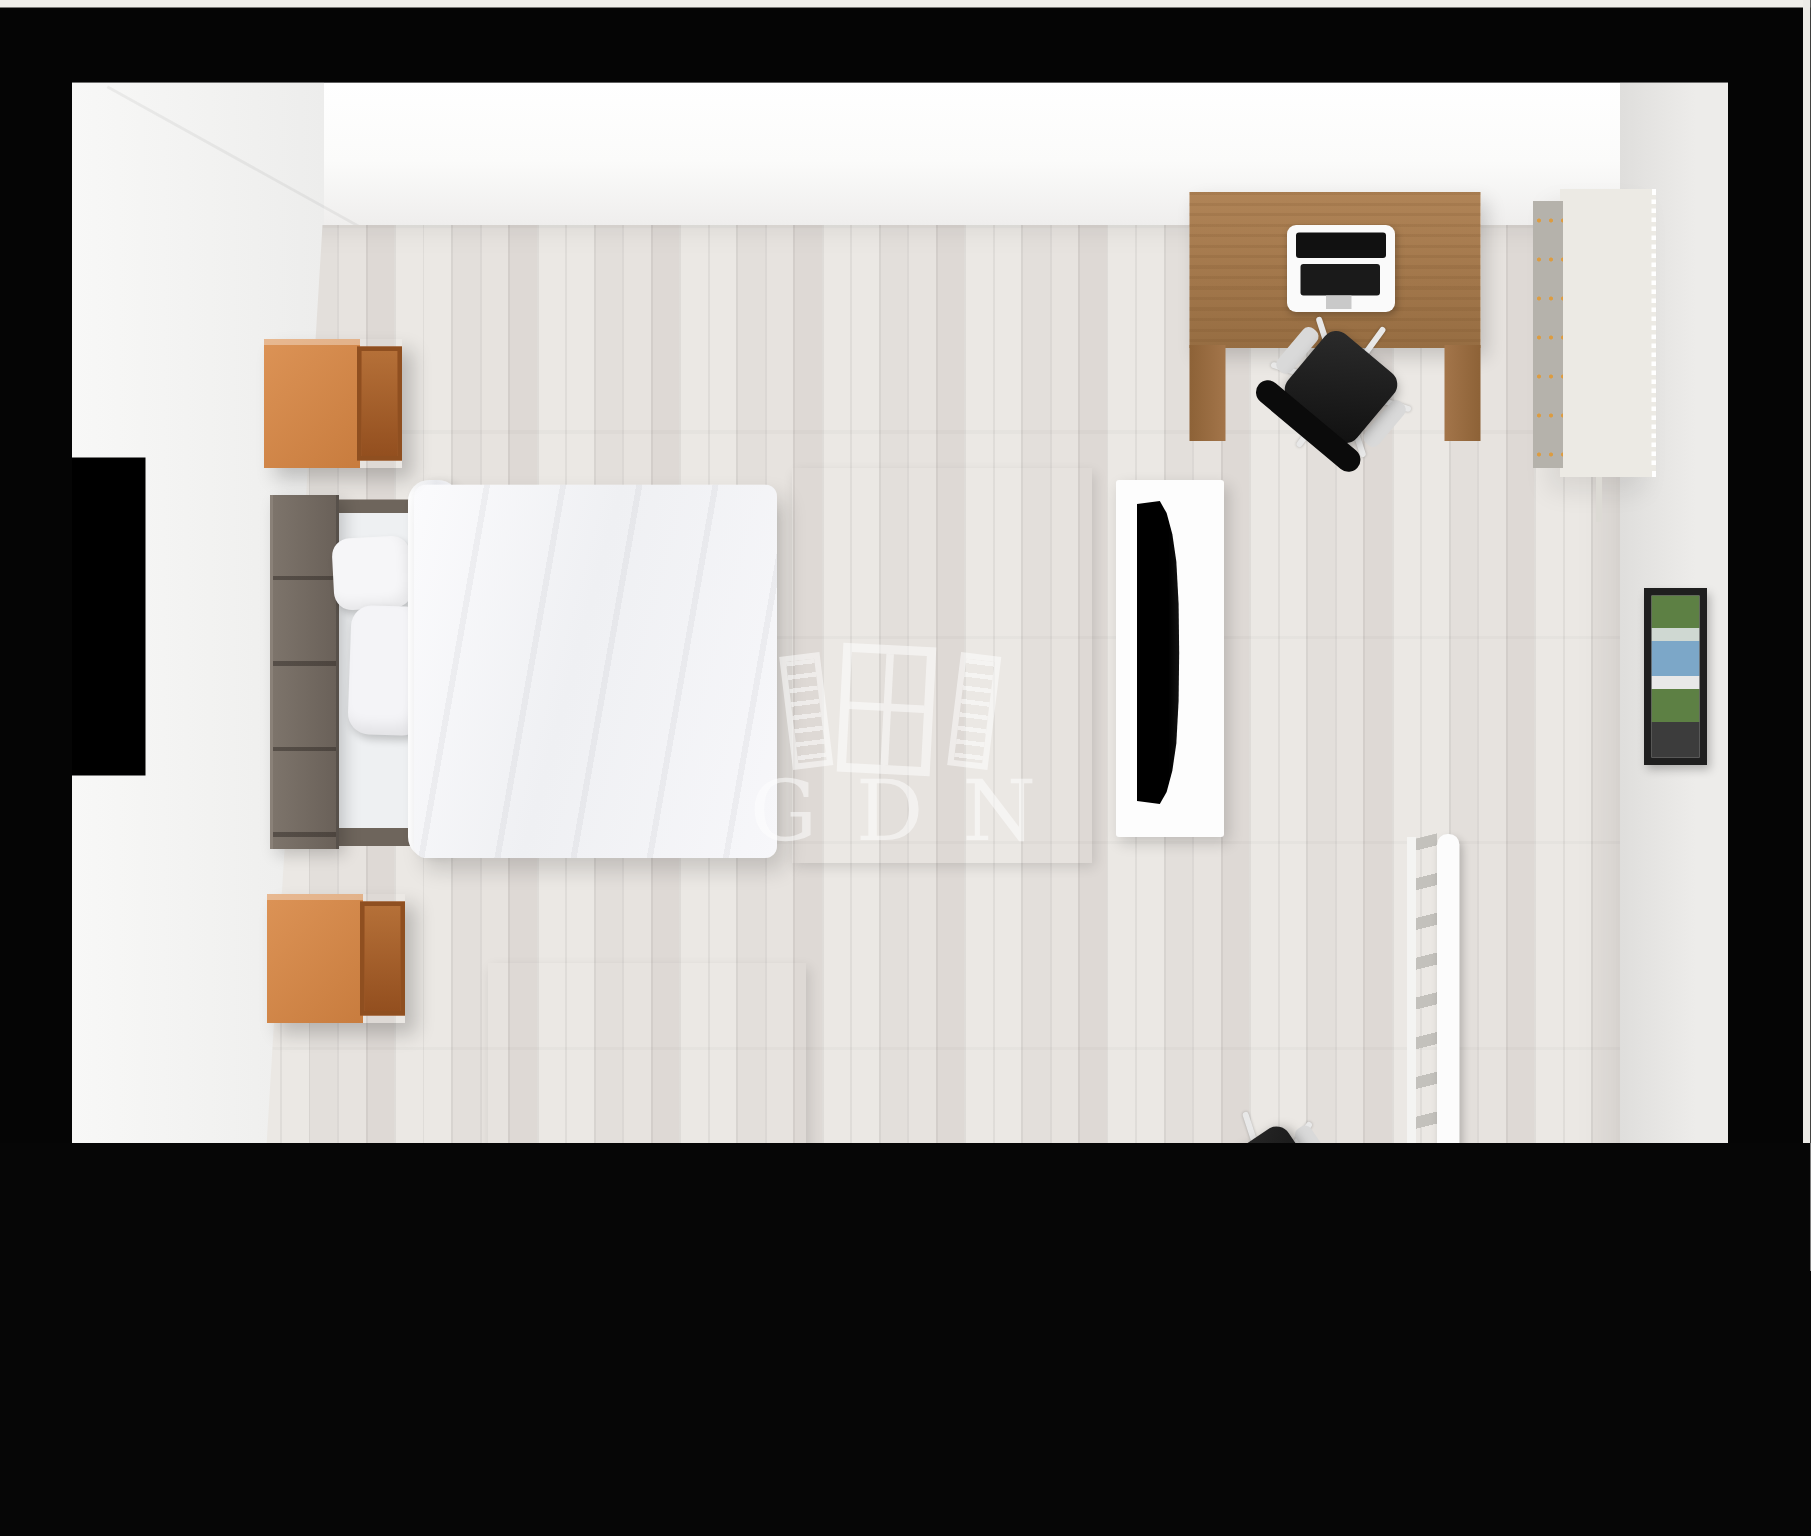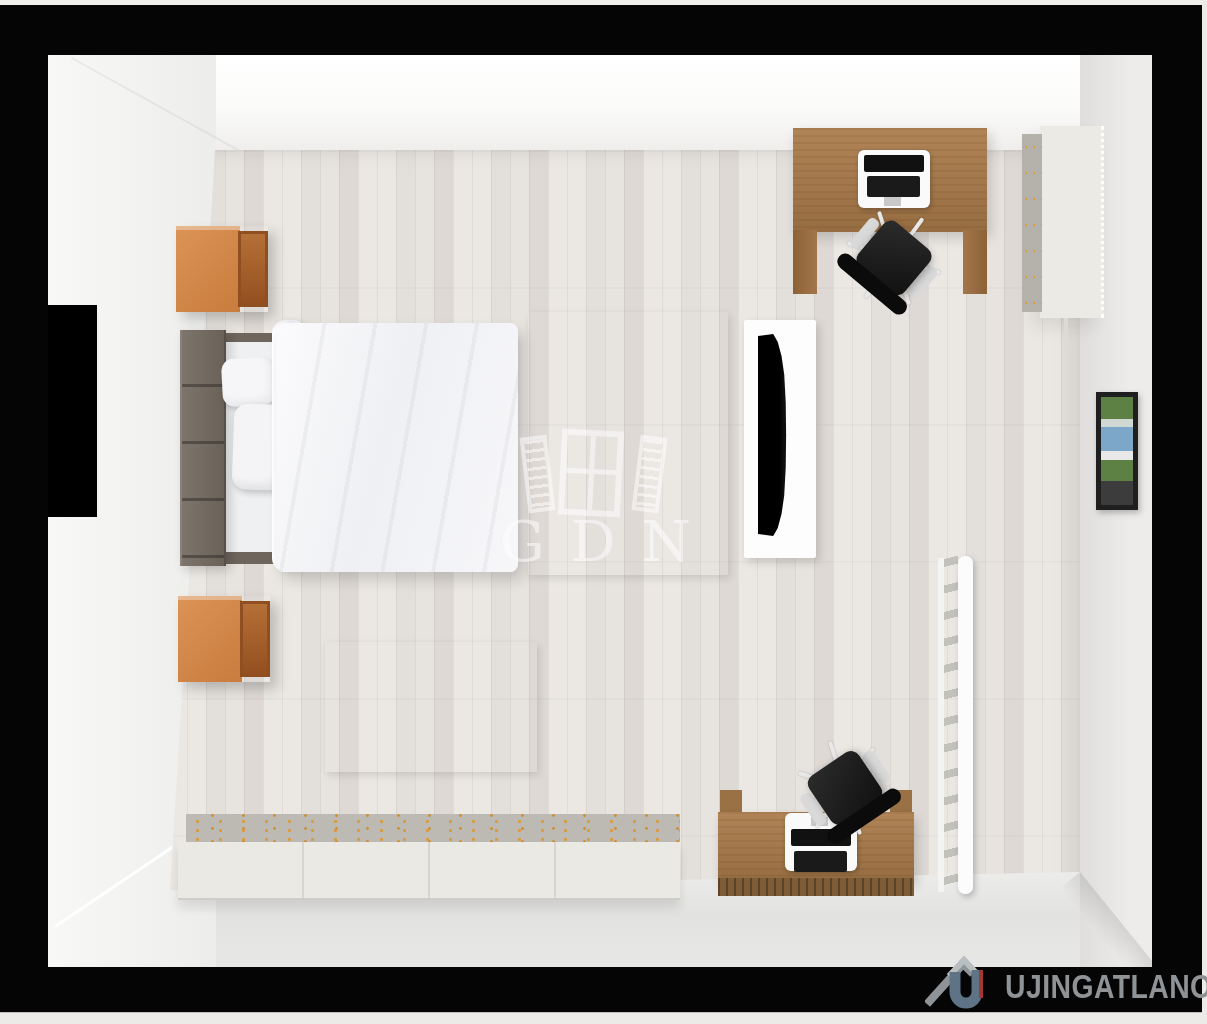--- a/index.html
+++ b/index.html
@@ -1,16 +1,16 @@
 <!DOCTYPE html>
 <html><head>
 <meta charset="utf-8">
 <style>
   html,body{margin:0;padding:0;background:#060606;}
-  #stage{position:relative;width:1207px;height:1024px;background:#060606;overflow:hidden;
+  #stage{position:relative;width:1207px;height:762px;background:#060606;overflow:hidden;
          font-family:"Liberation Sans",sans-serif;}
   #stage *{position:absolute;box-sizing:border-box;}
 
   
   .edge-top{left:0;top:0;width:1207px;height:5px;background:#f0efea;z-index:62;}
   .edge-bottom{left:0;top:1012px;width:1207px;height:12px;background:#ecebe7;border-top:1px solid #bdbcb8;z-index:62;}
   .edge-right{left:1202px;top:0;width:5px;height:1024px;background:#ecebe7;z-index:62;}
   .frame-top{left:0;top:5px;width:1207px;height:50px;background:#050505;z-index:60;}
   .frame-left{left:0;top:5px;width:48px;height:1007px;background:#050505;z-index:60;}
   .frame-right{left:1152px;top:5px;width:55px;height:1007px;background:#050505;z-index:60;}

